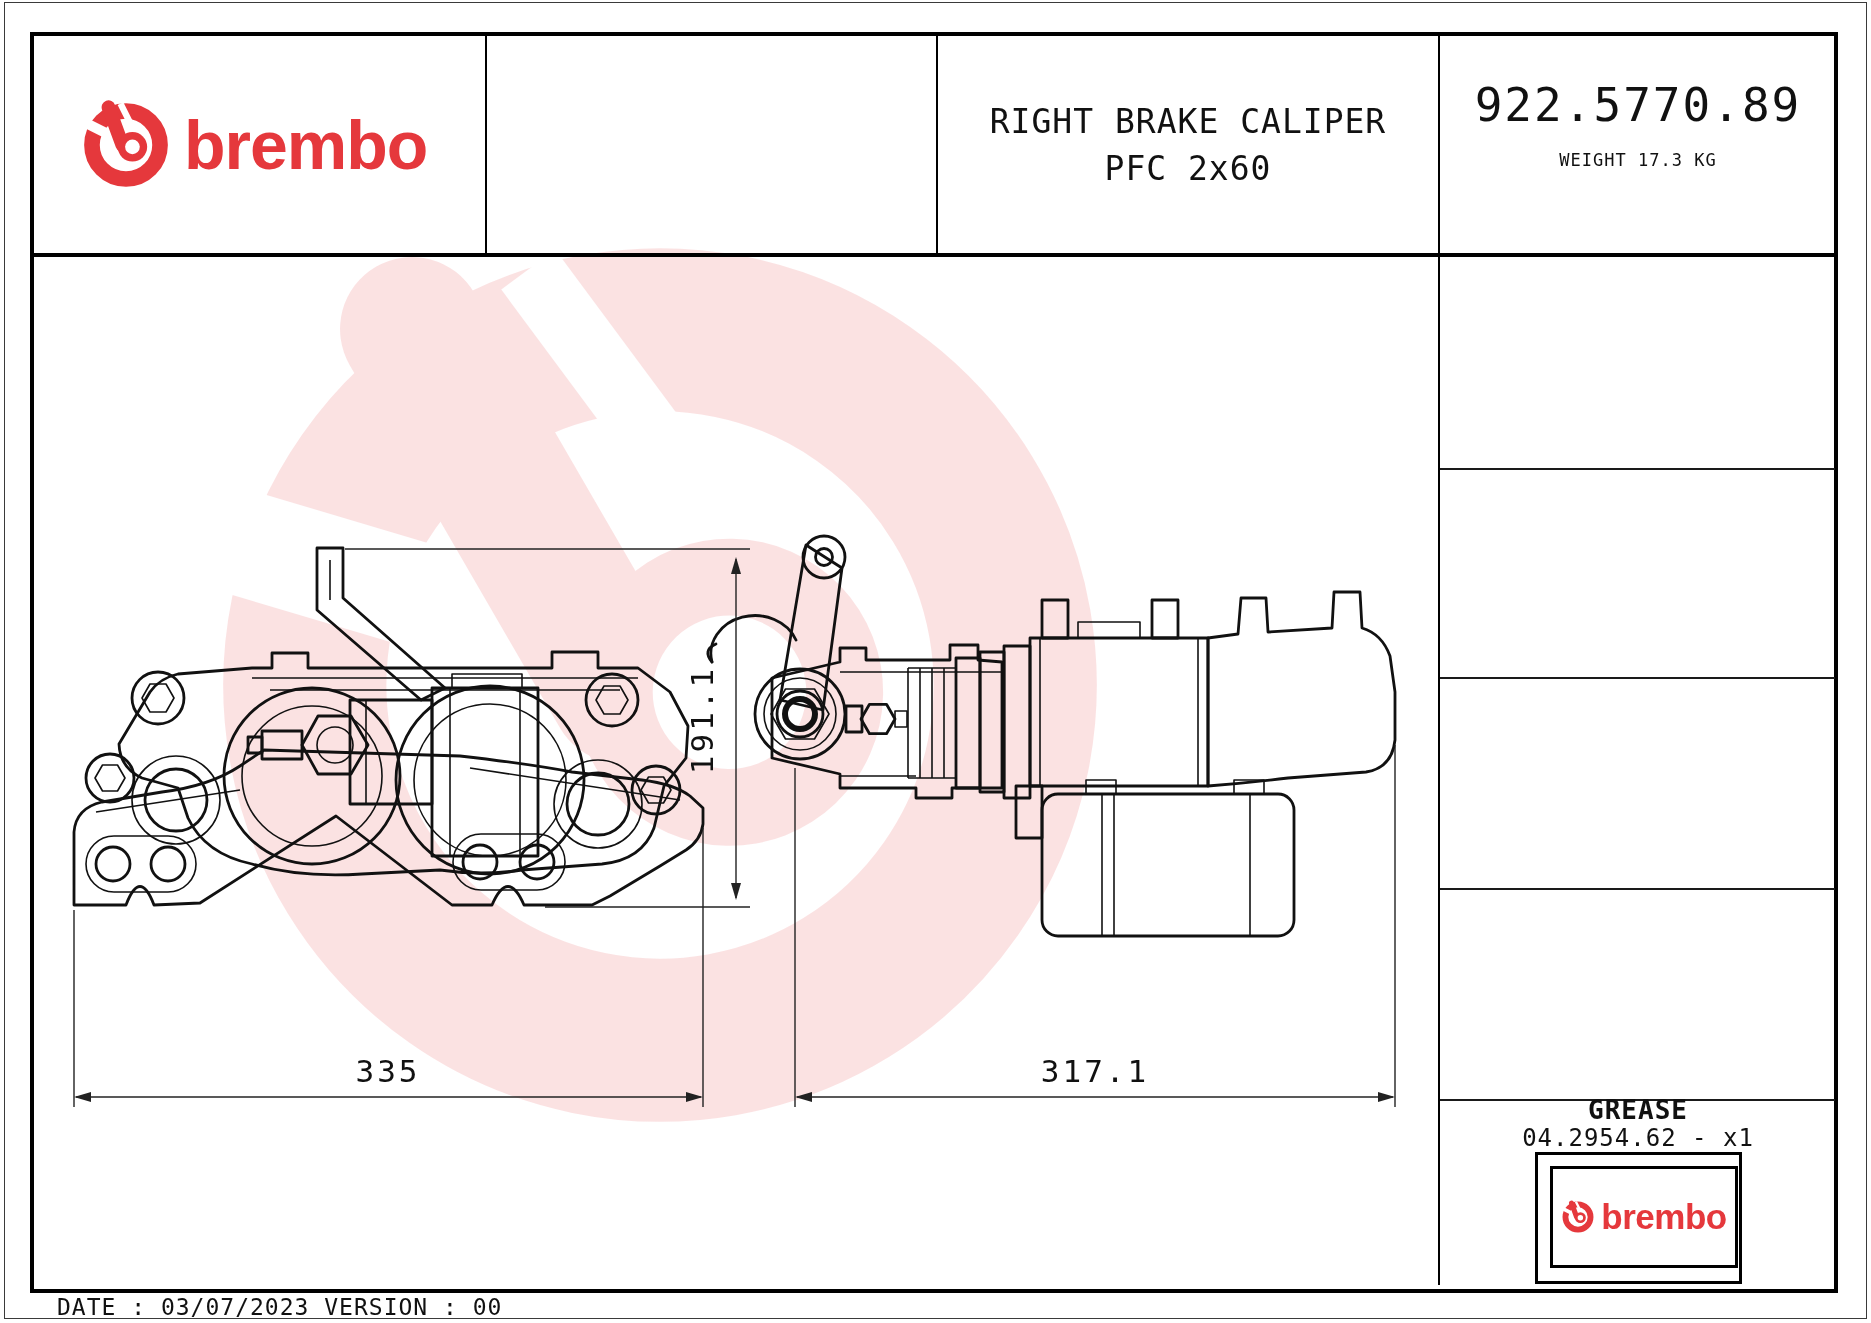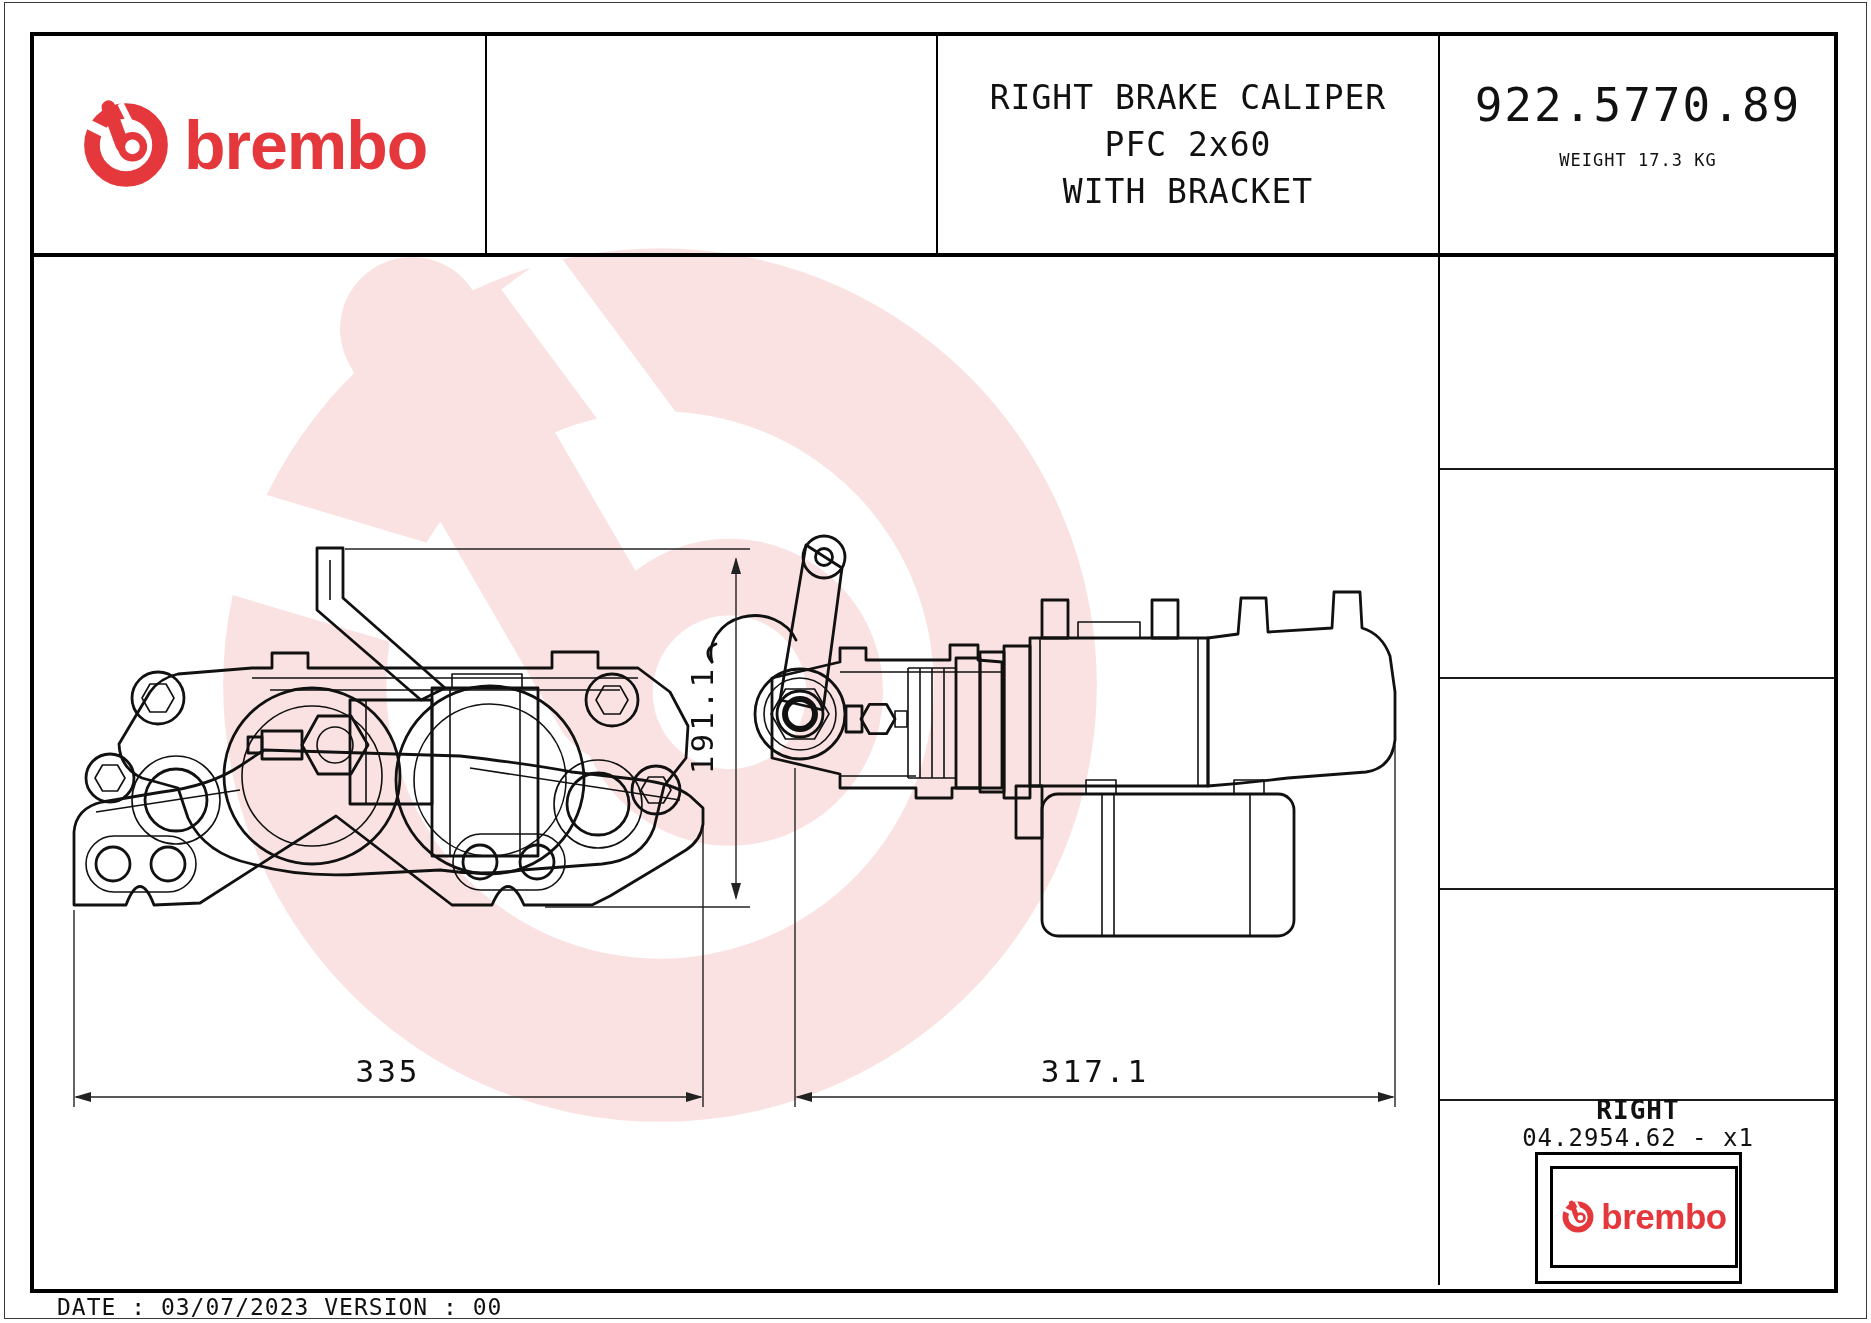--- a/index.html
+++ b/index.html
@@ -225,29 +225,28 @@
     <svg class="logo-mark" viewBox="0 0 100 100">
       <use href="#brembo-mark" x="0" y="0" width="100" height="100"></use>
     </svg>
     <span class="logo-word">brembo</span>
   </div>
 
 
   <div class="abs title-cell">
     <div>RIGHT BRAKE CALIPER</div>
     <div>PFC 2x60</div>
-    <div>WITH BRACKET</div>
   </div>
 
   <div class="abs num-cell">
     <div class="part-number">922.5770.89</div>
     <div class="weight">WEIGHT 17.3 KG</div>
   </div>
 
-  <div class="abs grease-label">RIGHT</div>
+  <div class="abs grease-label">GREASE</div>
   <div class="abs grease-code">04.2954.62 - x1</div>
   <div class="abs grease-box"></div>
   <div class="abs grease-inner">
     <svg class="grease-mark" viewBox="0 0 100 100">
       <use href="#brembo-mark" x="0" y="0" width="100" height="100"></use>
     </svg>
     <span class="grease-word">brembo</span>
   </div>
 
   <div class="abs footer-line">DATE : 03/07/2023 VERSION : 00</div>

